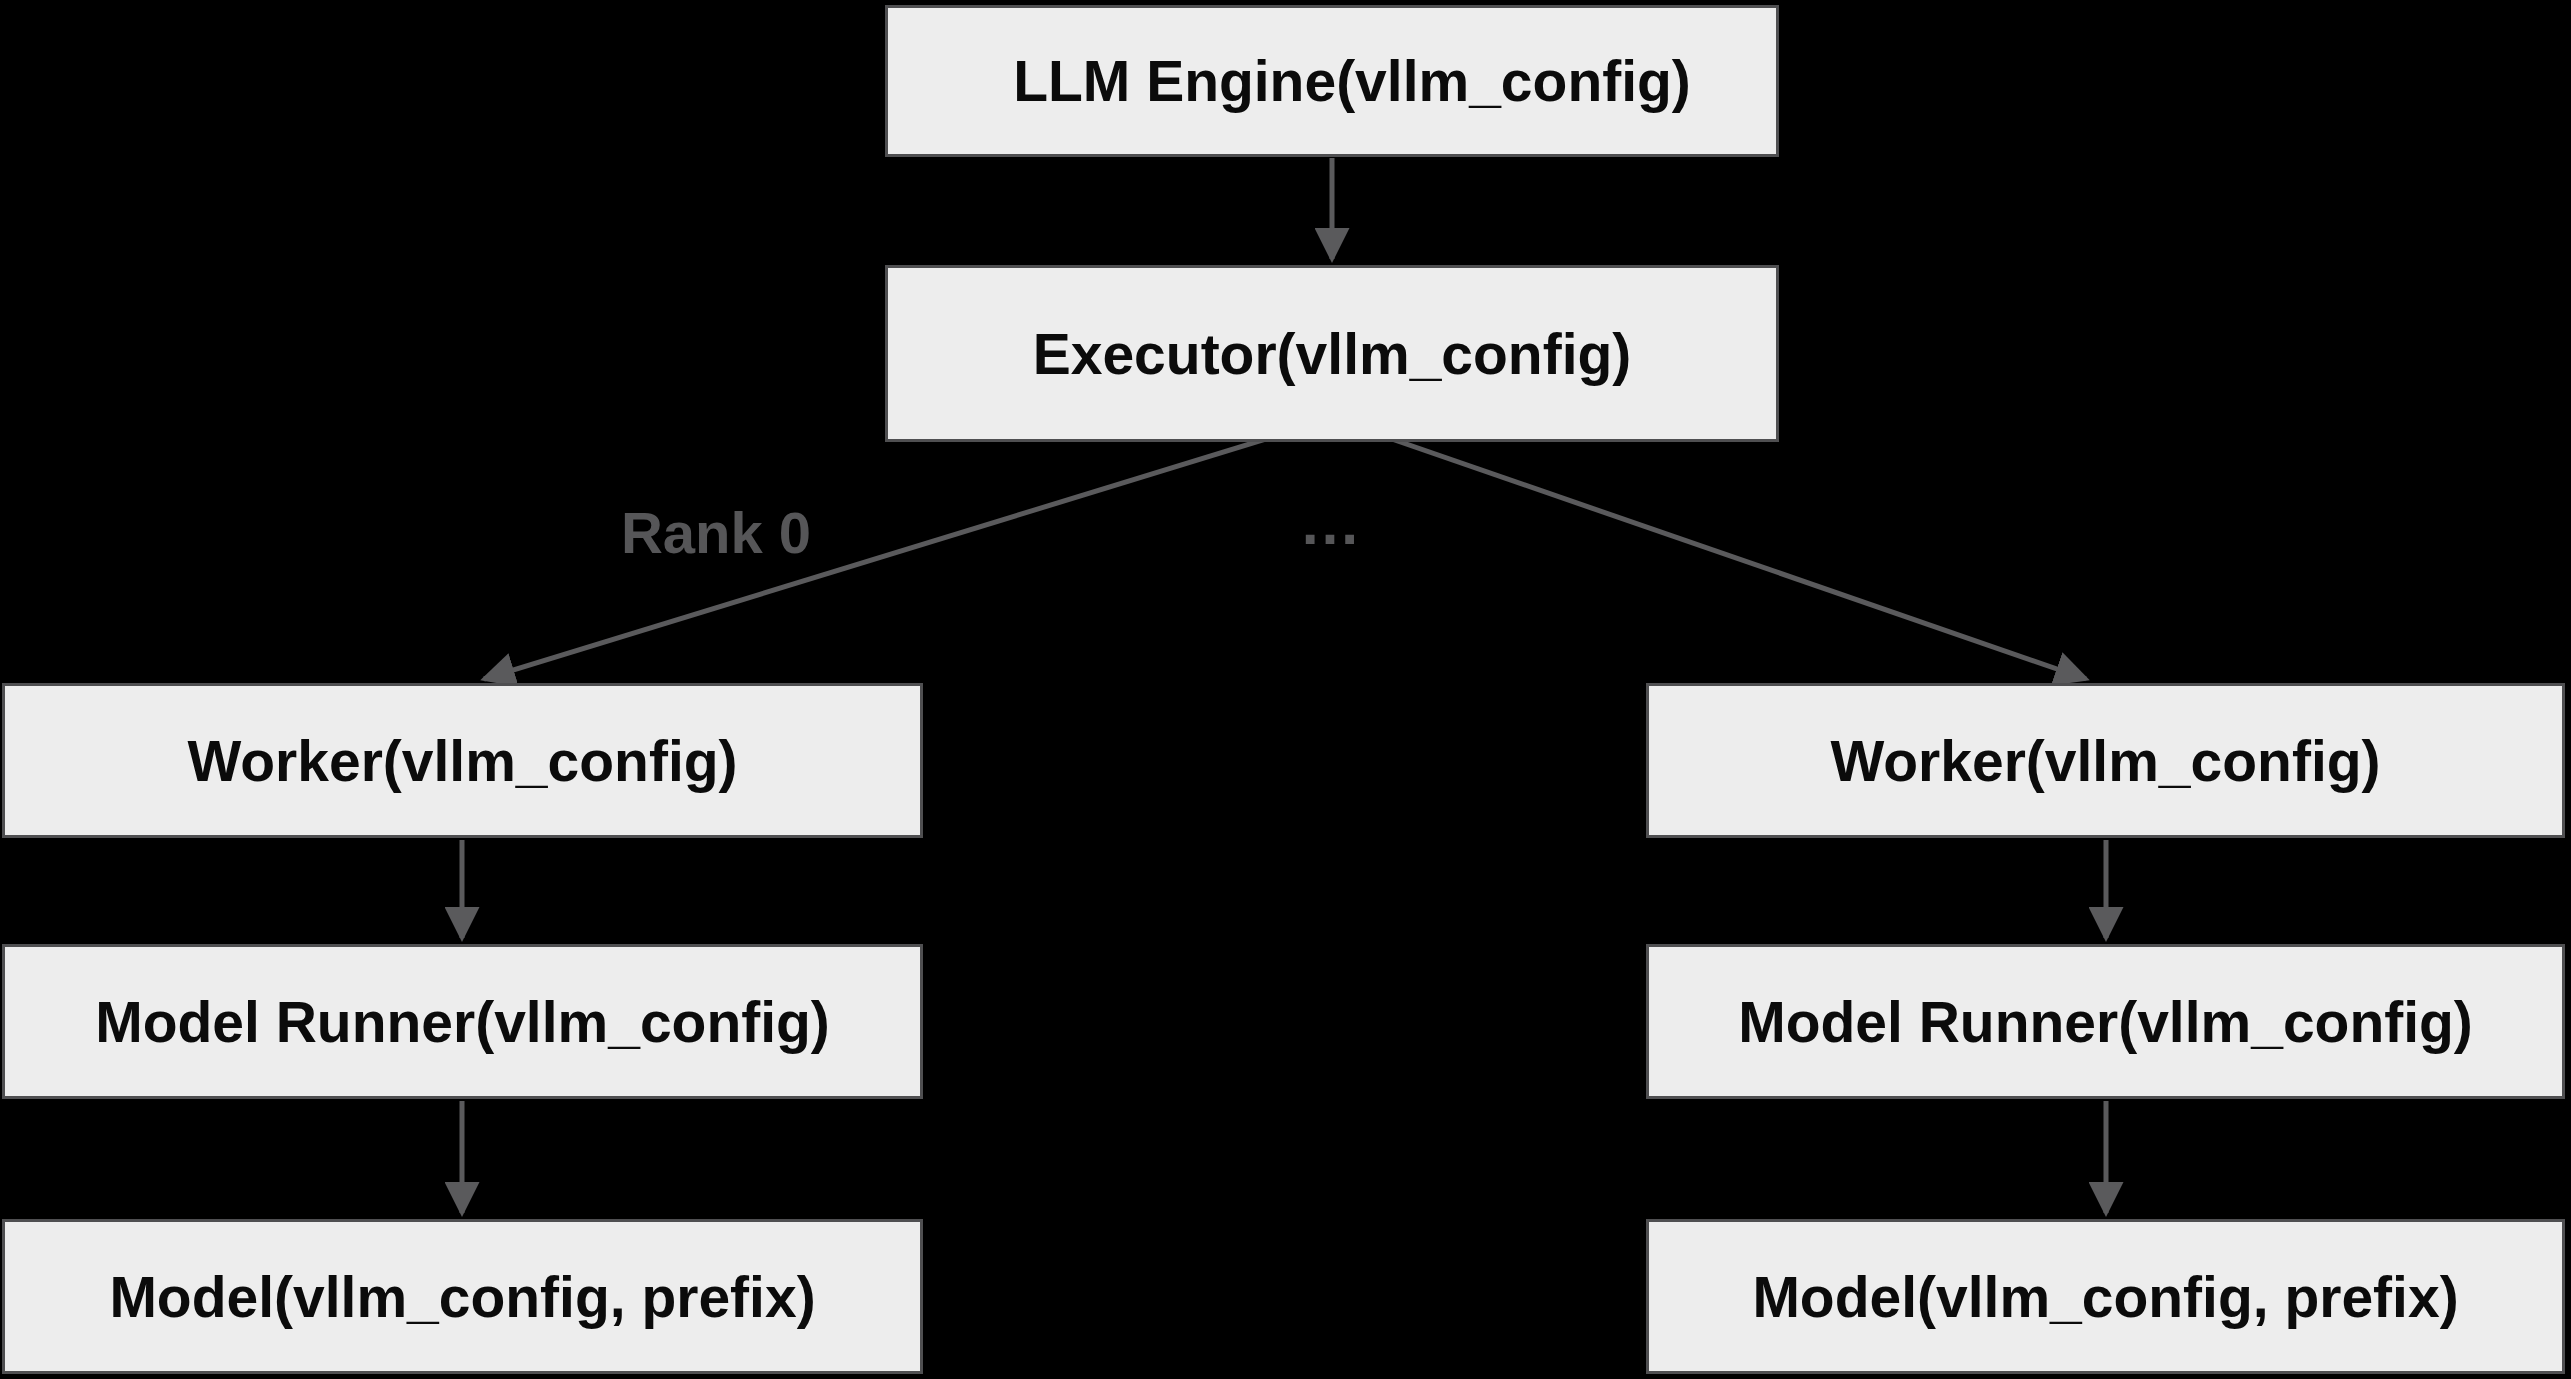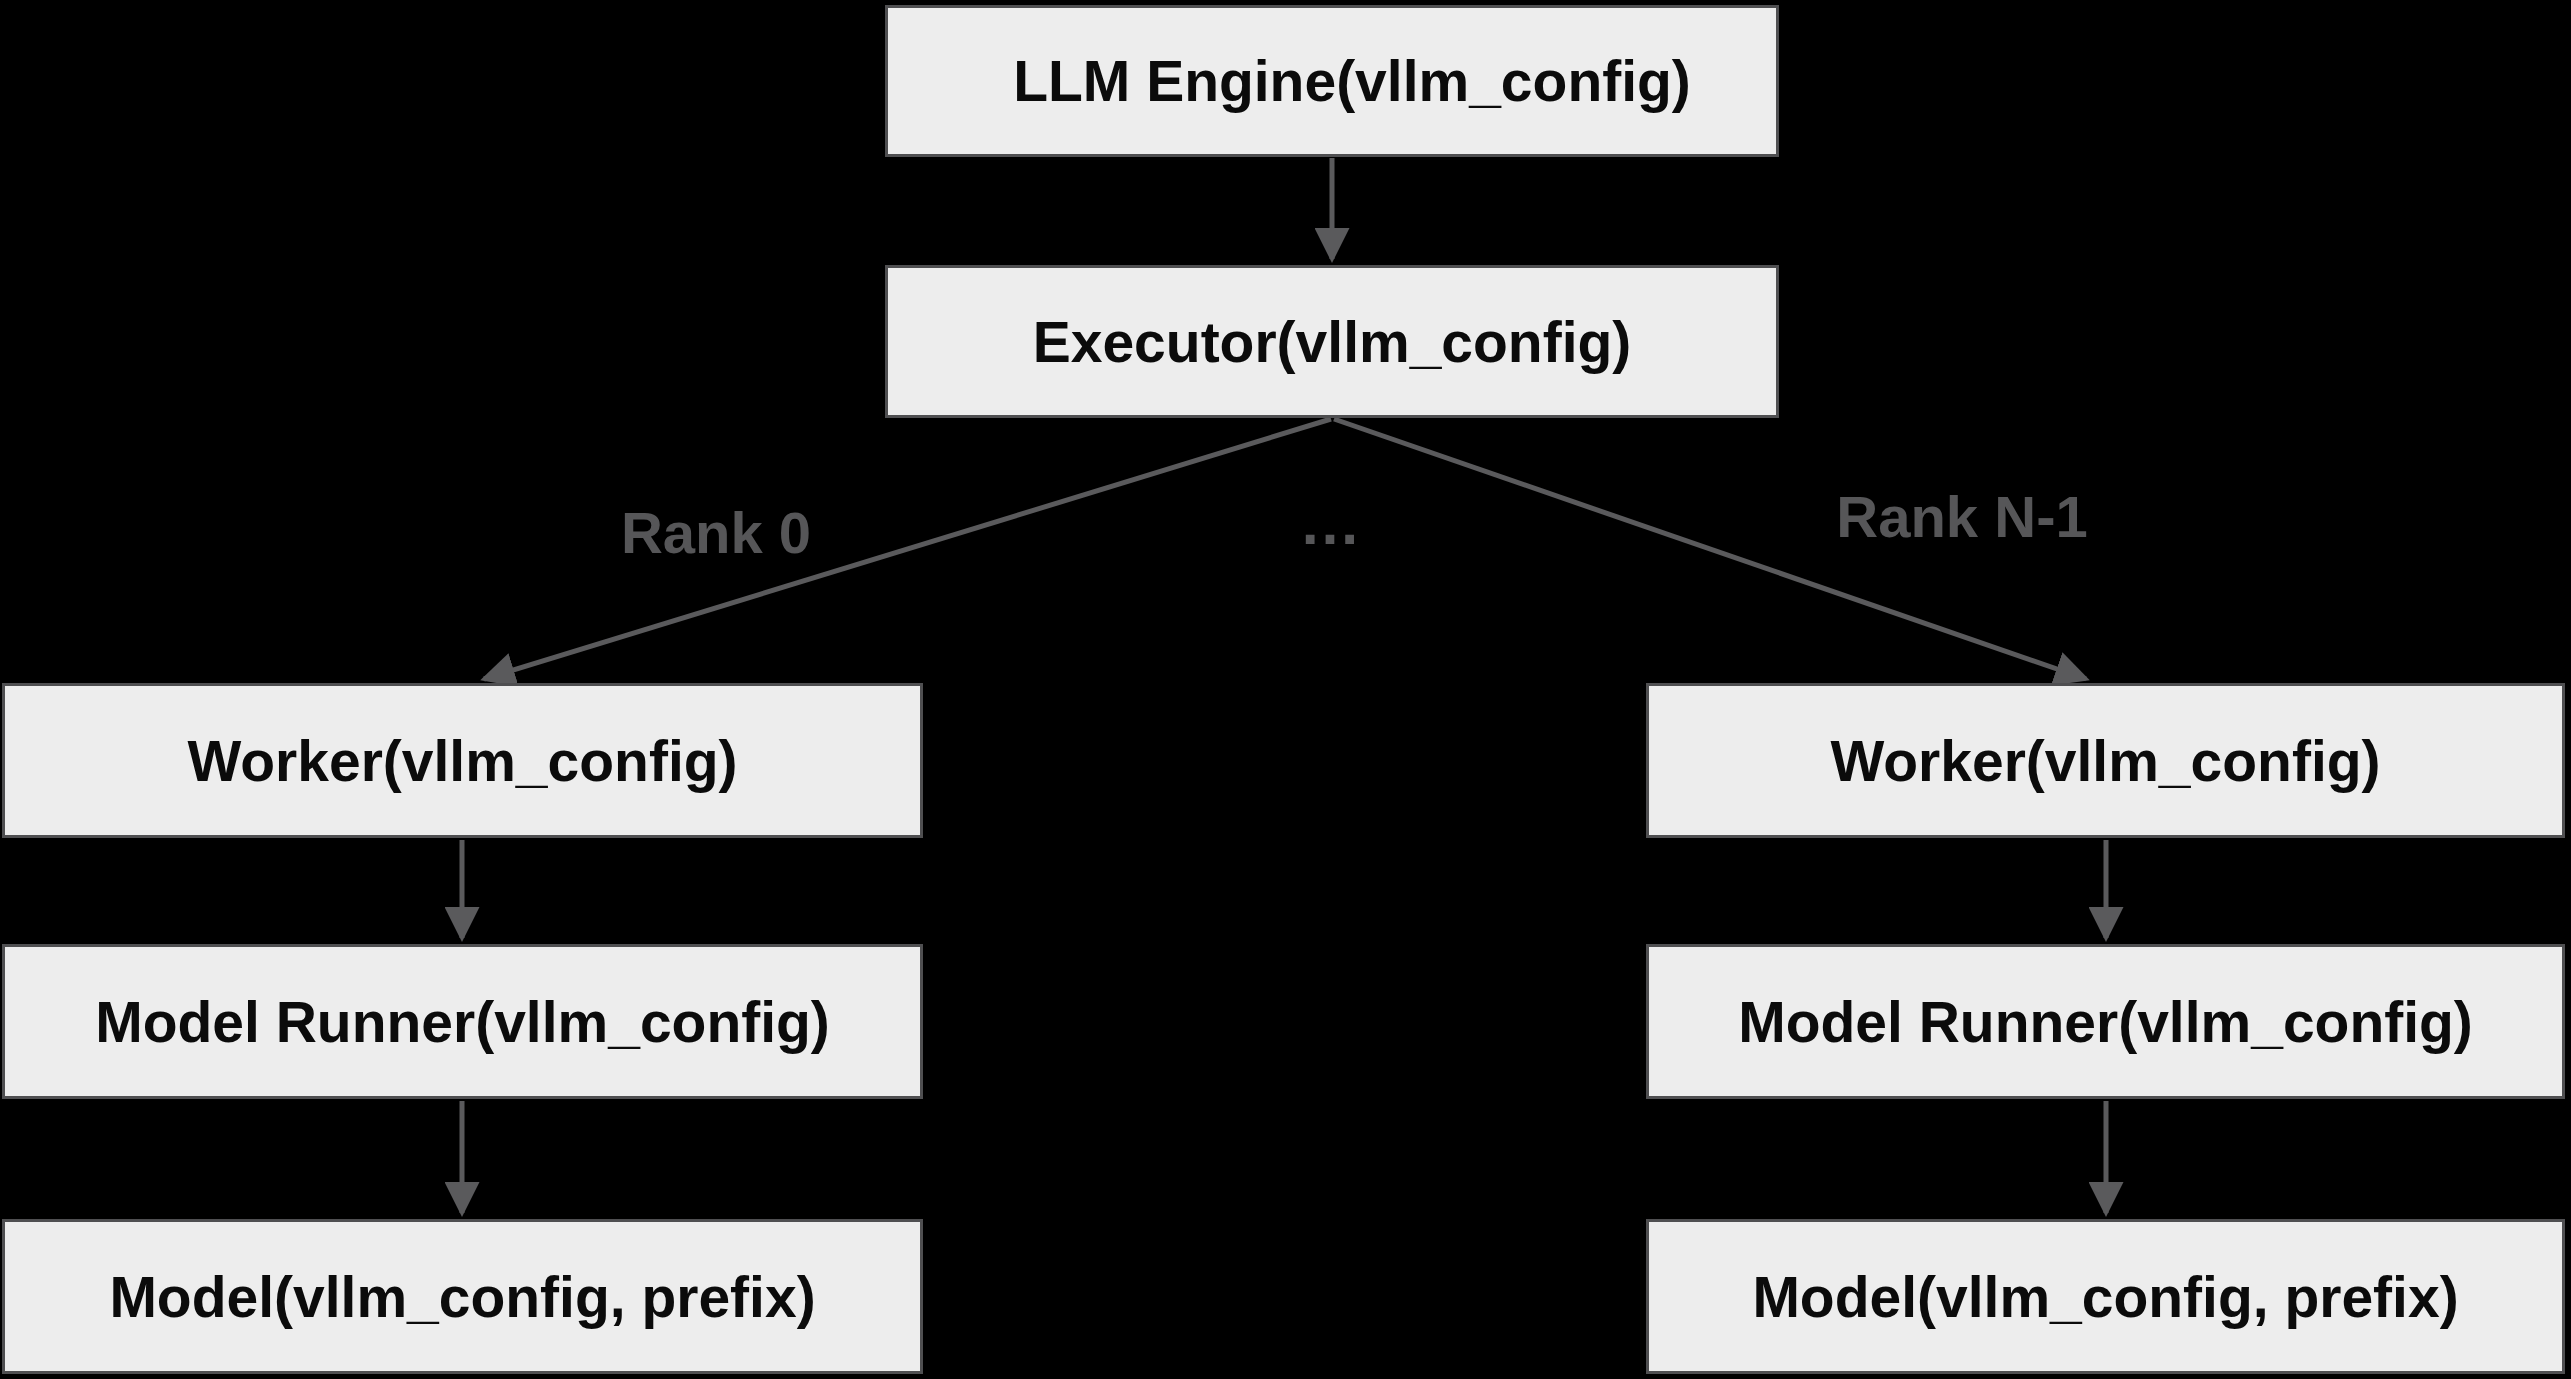--- a/index.html
+++ b/index.html
@@ -71,27 +71,26 @@
     <line x1="1331" y1="419" x2="484" y2="679" marker-end="url(#arrow)"></line>
     <line x1="1334" y1="419" x2="2086" y2="679" marker-end="url(#arrow)"></line>
     <line x1="462" y1="840" x2="462" y2="938" marker-end="url(#arrow)"></line>
     <line x1="2106" y1="840" x2="2106" y2="938" marker-end="url(#arrow)"></line>
     <line x1="462" y1="1101" x2="462" y2="1213" marker-end="url(#arrow)"></line>
     <line x1="2106" y1="1101" x2="2106" y2="1213" marker-end="url(#arrow)"></line>
   </svg>
 
   <div class="node" style="left:885px; top:5px; width:894px; height:152px;padding-left:40px;">LLM Engine(vllm_config)</div>
 
-  <div class="node" style="left:885px; top:265px; width:894px; height:153px;">Executor(vllm_config)</div>
+  <div class="node" style="left:885px; top:265px; width:894px; height:177px;">Executor(vllm_config)</div>
 
   <div class="edge-label" style="left:716px; top:532px;">Rank 0</div>
 
   <div class="edge-label dots" style="left:1331px; top:522px;">…</div>
 
-  <div class="edge-label" style="left:1962px; top:516px;">Rank N-1</div>
 
   <div class="node" style="left:2px; top:683px; width:921px; height:155px;">Worker(vllm_config)</div>
 
   <div class="node" style="left:1646px; top:683px; width:919px; height:155px;">Worker(vllm_config)</div>
 
   <div class="node" style="left:2px; top:944px; width:921px; height:155px;">Model Runner(vllm_config)</div>
 
   <div class="node" style="left:1646px; top:944px; width:919px; height:155px;">Model Runner(vllm_config)</div>
 
   <div class="node" style="left:2px; top:1219px; width:921px; height:155px;">Model(vllm_config, prefix)</div>

